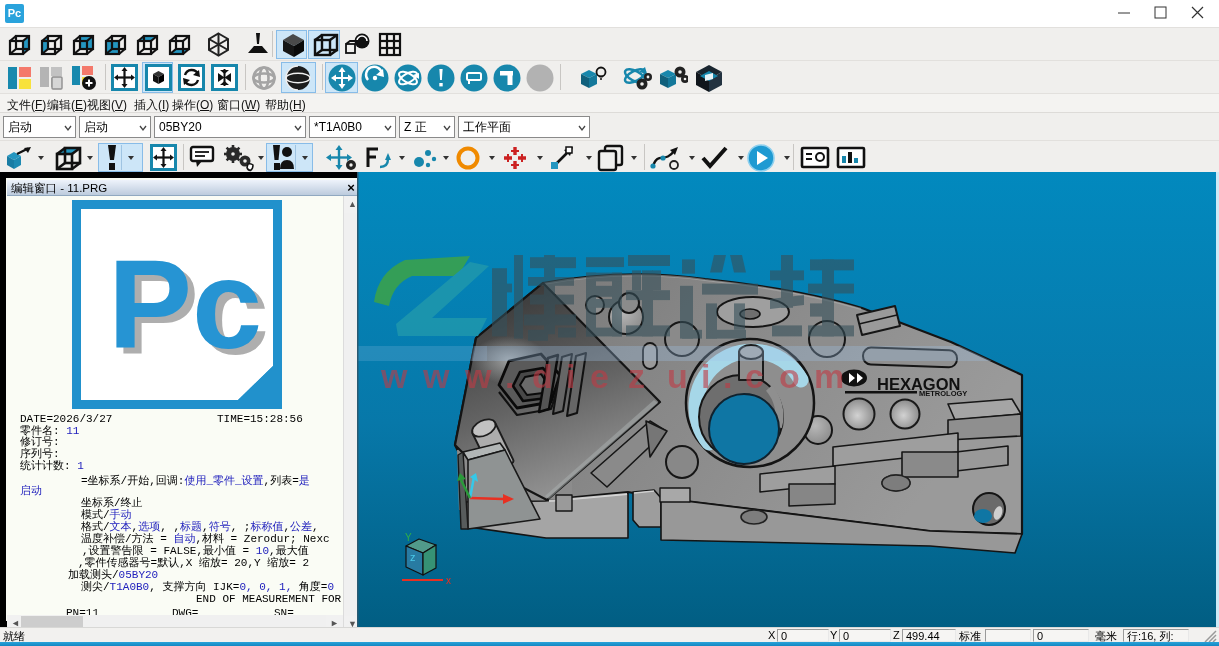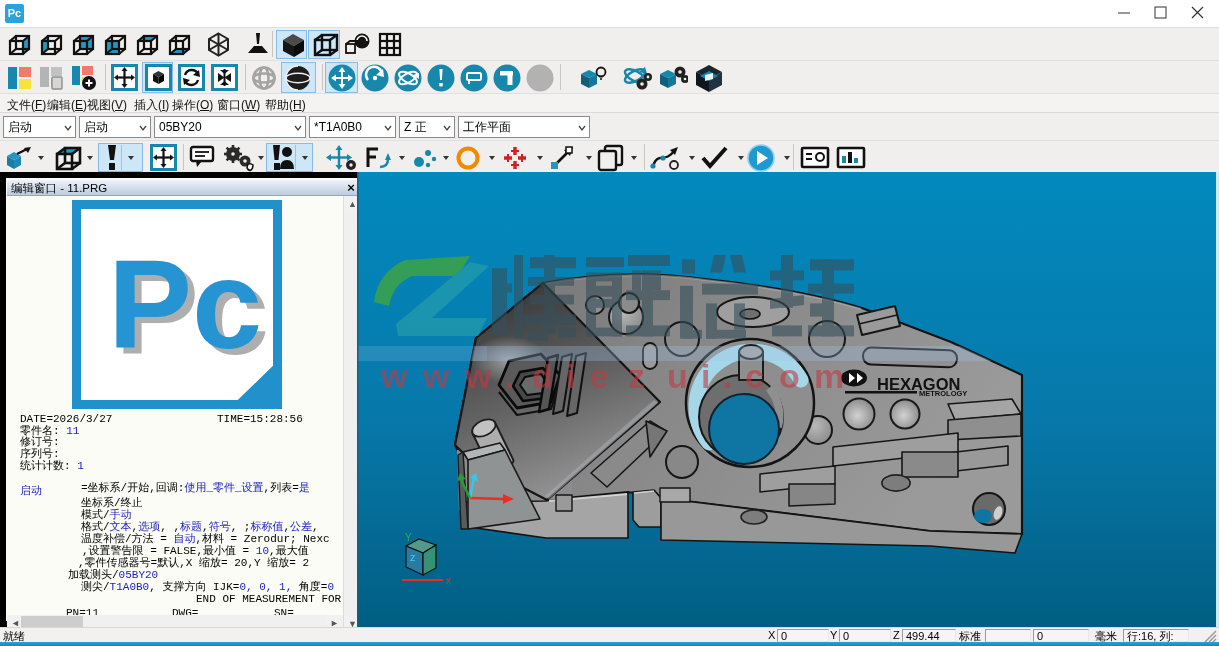--- a/index.html
+++ b/index.html
@@ -514,21 +514,21 @@
   <text x="38" y="150" font-family="Liberation Sans" font-size="126" font-weight="bold" fill="#2694d3">Pc</text>
  </svg>
  <div class="abs" id="edittext">
   <div class="abs" style="left:14px;top:235.9px">DATE=2026/3/27</div>
   <div class="abs" style="left:211px;top:235.9px">TIME=15:28:56</div>
   <div class="abs" style="left:14px;top:247.7px">零件名: <span class="b">11</span></div>
   <div class="abs" style="left:14px;top:259.2px">修订号:</div>
   <div class="abs" style="left:14px;top:270.6px">序列号:</div>
   <div class="abs" style="left:14px;top:282.8px">统计计数: <span class="b">1</span></div>
   <div class="abs" style="left:14px;top:307.9px"><span class="b">启动</span></div>
-  <div class="abs" style="left:75px;top:305px">=坐标系/开始,回调:<span class="b">使用_零件_设置</span>,列表=<span class="b">是</span></div>
+  <div class="abs" style="left:75px;top:298px">=坐标系/开始,回调:<span class="b">使用_零件_设置</span>,列表=<span class="b">是</span></div>
   <div class="abs" style="left:75px;top:320.2px">坐标系/终止</div>
   <div class="abs" style="left:75px;top:331.9px">模式/<span class="b">手动</span></div>
   <div class="abs" style="left:75px;top:344.2px">格式/<span class="b">文本</span>,<span class="b">选项</span>, ,<span class="b">标题</span>,<span class="b">符号</span>, ;<span class="b">标称值</span>,<span class="b">公差</span>,</div>
   <div class="abs" style="left:75px;top:355.9px">温度补偿/方法 = <span class="b">自动</span>,材料 = Zerodur; Nexc</div>
   <div class="abs" style="left:76px;top:368.2px">,设置警告限 = FALSE,最小值 = <span class="b">10</span>,最大值</div>
   <div class="abs" style="left:72px;top:379.9px">,零件传感器号=默认,X 缩放= 20,Y 缩放= 2</div>
   <div class="abs" style="left:62px;top:391.7px">加载测头/<span class="b">05BY20</span></div>
   <div class="abs" style="left:75px;top:403.9px">测尖/<span class="b">T1A0B0</span>, 支撑方向 IJK=<span class="b">0, 0, 1,</span> 角度=<span class="b">0</span></div>
   <div class="abs" style="left:190px;top:416.2px">END OF MEASUREMENT FOR</div>
   <div class="abs" style="left:60px;top:429.5px">PN=11</div>

